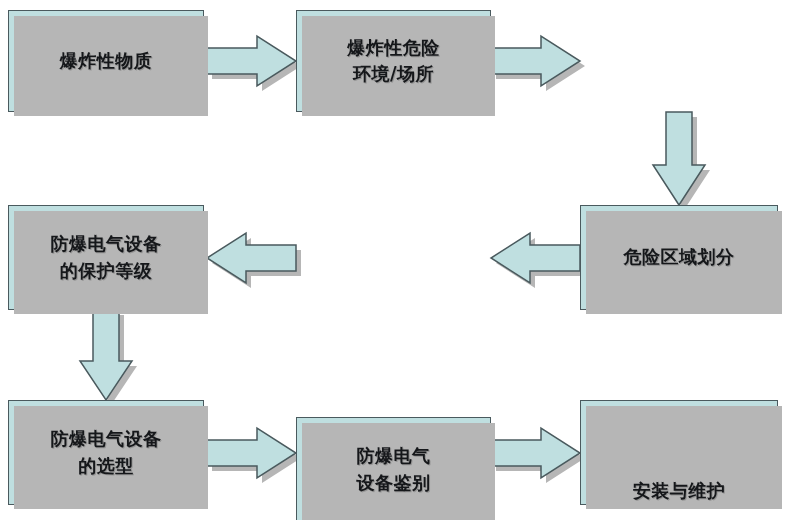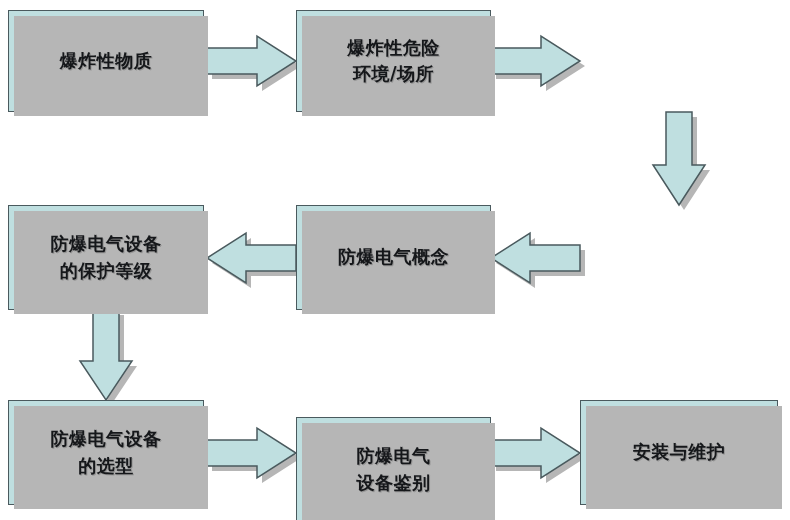--- a/index.html
+++ b/index.html
@@ -134,32 +134,32 @@
     <span class="node-label">爆炸性危险
 环境/场所</span>
   </div>
 
 
   <div class="node" style="left:8px; top:205px; width:196px; height:105px;">
     <span class="node-label">防爆电气设备
 的保护等级</span>
   </div>
 
-  <div class="node" style="left:296px; top:205px; width:195px; height:105px;">
-    <span class="node-label">防爆电气概念</span>
+
+  <div class="node" style="left:580px; top:205px; width:198px; height:105px;">
+    <span class="node-label">危险区域划分</span>
   </div>
-
 
   <div class="node" style="left:8px; top:400px; width:196px; height:105px;">
     <span class="node-label">防爆电气设备
 的选型</span>
   </div>
 
   <div class="node" style="left:296px; top:400px; width:195px; height:105px;margin-top:17px;">
     <span class="node-label">防爆电气
 设备鉴别</span>
   </div>
 
-  <div class="node" style="left:580px; top:400px; width:198px; height:105px;">
+  <div class="node" style="left:580px; top:400px; width:198px; height:105px;align-items:flex-end;">
     <span class="node-label">安装与维护</span>
   </div>
 
 </div>
 
 </body></html>

